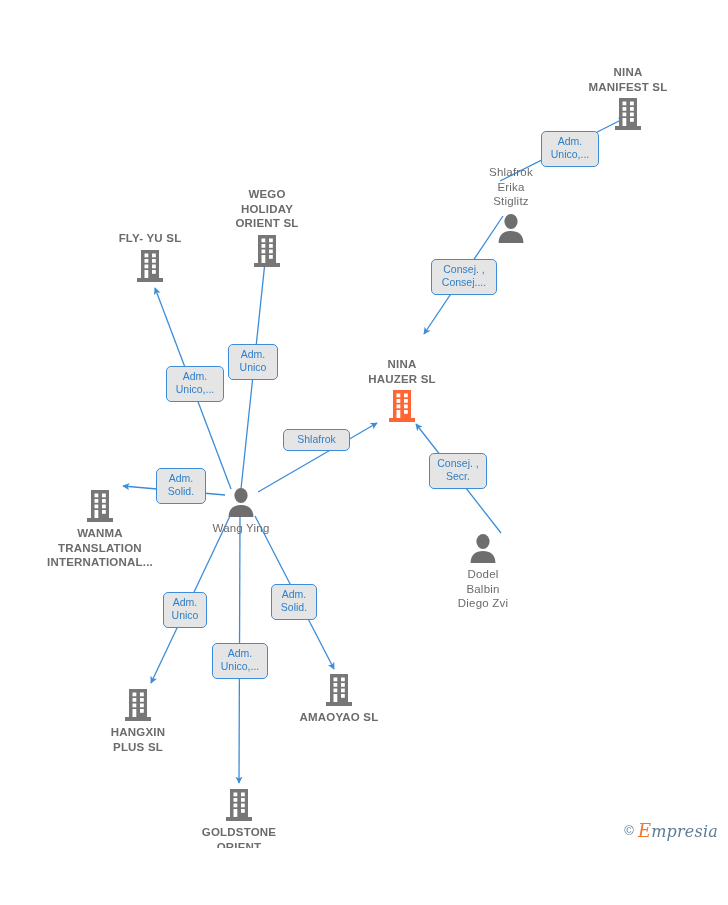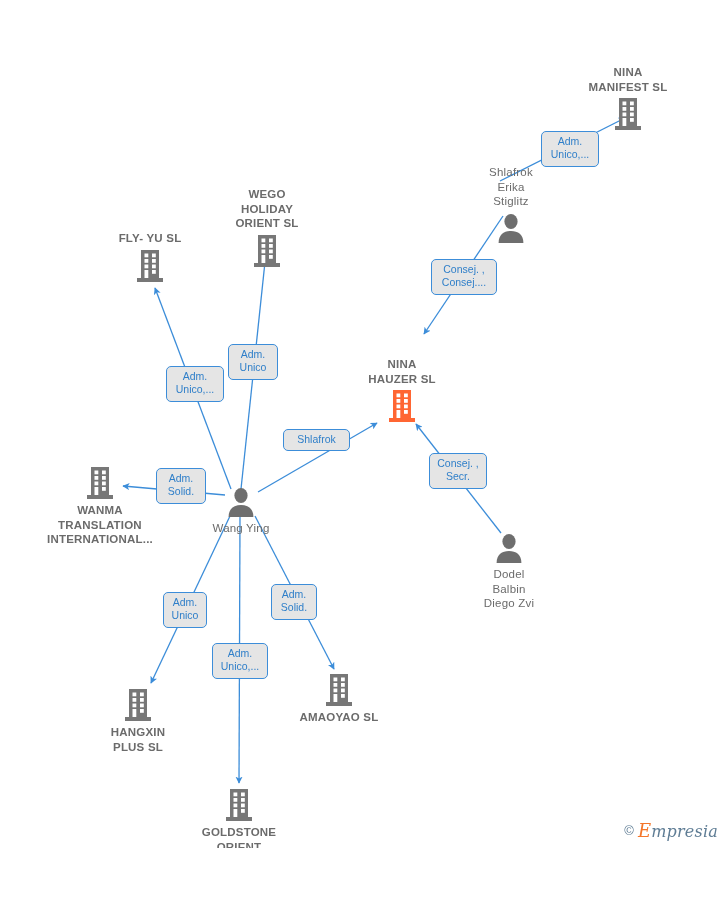--- a/index.html
+++ b/index.html
@@ -200,21 +200,21 @@
               <rect x="9.5" y="10" width="3.8" height="3.8" fill="#ffffff"></rect>
               <rect x="9.5" y="15.5" width="3.8" height="3.8" fill="#ffffff"></rect>
               <rect x="17" y="4.5" width="3.8" height="3.8" fill="#ffffff"></rect>
               <rect x="17" y="10" width="3.8" height="3.8" fill="#ffffff"></rect>
               <rect x="17" y="15.5" width="3.8" height="3.8" fill="#ffffff"></rect>
               <rect x="17" y="21" width="3.8" height="3.8" fill="#ffffff"></rect>
               <rect x="9.5" y="21" width="3.8" height="8" fill="#ffffff"></rect>
             </g>
           </svg></span>
       </div>
-      <div class="node company label-below" style="left: 100px; top: 466px; text-align: center;">
+      <div class="node company label-below" style="left: 100px; top: 489px; text-align: center;">
         <span class="glyph"><svg width="30" height="34" viewBox="0 0 30 34">
             <g fill="#777777">
               <path d="M6 1 h18 v28 h-18 z"></path>
               <path d="M2 29 h26 v4 h-26 z"></path>
               <rect x="9.5" y="4.5" width="3.8" height="3.8" fill="#ffffff"></rect>
               <rect x="9.5" y="10" width="3.8" height="3.8" fill="#ffffff"></rect>
               <rect x="9.5" y="15.5" width="3.8" height="3.8" fill="#ffffff"></rect>
               <rect x="17" y="4.5" width="3.8" height="3.8" fill="#ffffff"></rect>
               <rect x="17" y="10" width="3.8" height="3.8" fill="#ffffff"></rect>
               <rect x="17" y="15.5" width="3.8" height="3.8" fill="#ffffff"></rect>
@@ -228,21 +228,21 @@
       </div>
       <div class="node person label-below" style="left: 241px; top: 486px;">
         <span class="glyph"><svg width="30" height="32" viewBox="0 0 30 32">
             <g fill="#6e6e6e">
               <ellipse cx="15" cy="9.5" rx="6.6" ry="7.6"></ellipse>
               <path d="M2.6 31 C2.6 22.4 8 19 15 19 C22 19 27.4 22.4 27.4 31 z"></path>
             </g>
           </svg></span>
         <span class="node-label">Wang Ying</span>
       </div>
-      <div class="node person label-below" style="left: 509px; top: 532px;">
+      <div class="node person label-below" style="left: 483px; top: 532px;">
         <span class="glyph"><svg width="30" height="32" viewBox="0 0 30 32">
             <g fill="#6e6e6e">
               <ellipse cx="15" cy="9.5" rx="6.6" ry="7.6"></ellipse>
               <path d="M2.6 31 C2.6 22.4 8 19 15 19 C22 19 27.4 22.4 27.4 31 z"></path>
             </g>
           </svg></span>
         <span class="node-label">Dodel
 Balbin
 Diego Zvi</span>
       </div>

